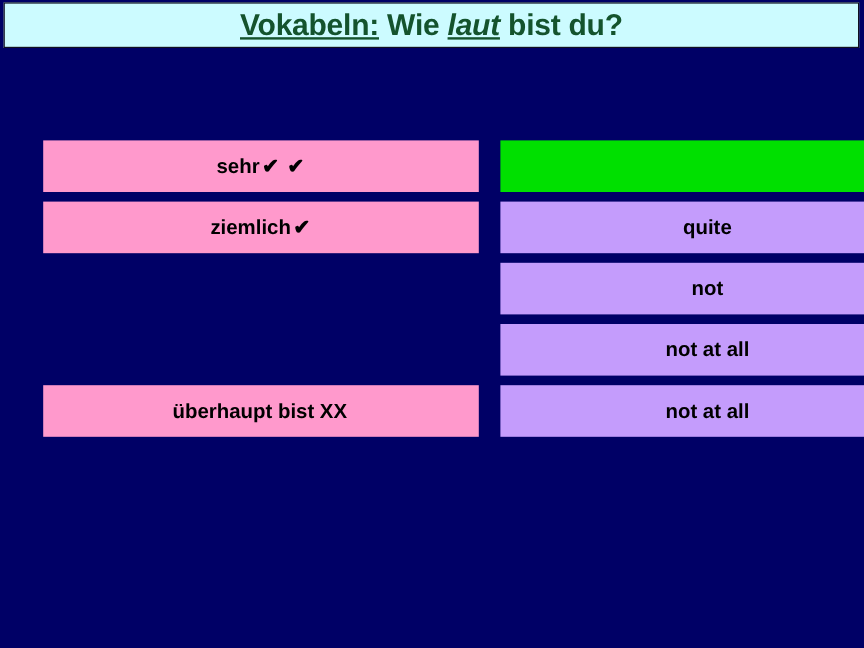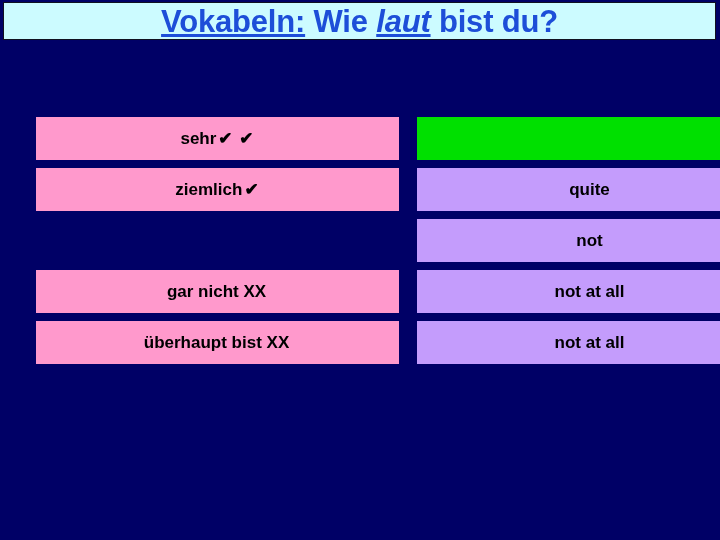--- a/index.html
+++ b/index.html
@@ -29,23 +29,23 @@
     width: 713px;
     height: 38px;
     background: #CCFBFF;
     border: 1px solid #101020;
     box-sizing: border-box;
     display: flex;
     align-items: center;
     justify-content: center;
   }
   .title-text {
-    font-size: 31px;
+    font-size: 25px;
     font-weight: bold;
-    color: #1d4ed8;
+    color: #14532d;
     line-height: 1;
     white-space: nowrap;
     letter-spacing: -0.2px;
   }
   .title-text .u {
     text-decoration: underline;
   }
   .title-text .ui {
     text-decoration: underline;
     font-style: italic;
@@ -130,24 +130,20 @@
       </div>
     </div>
 
     <div class="vocab-row">
       <div class="cell cell-en">
         <span>not</span>
       </div>
     </div>
 
     <div class="vocab-row">
-      <div class="cell cell-de">
-        <span>gar nicht XX</span>
-        <span class="check"></span>
-      </div>
       <div class="cell cell-en">
         <span>not at all</span>
       </div>
     </div>
 
     <div class="vocab-row">
       <div class="cell cell-de">
         <span>überhaupt bist XX</span>
         <span class="check"></span>
       </div>

